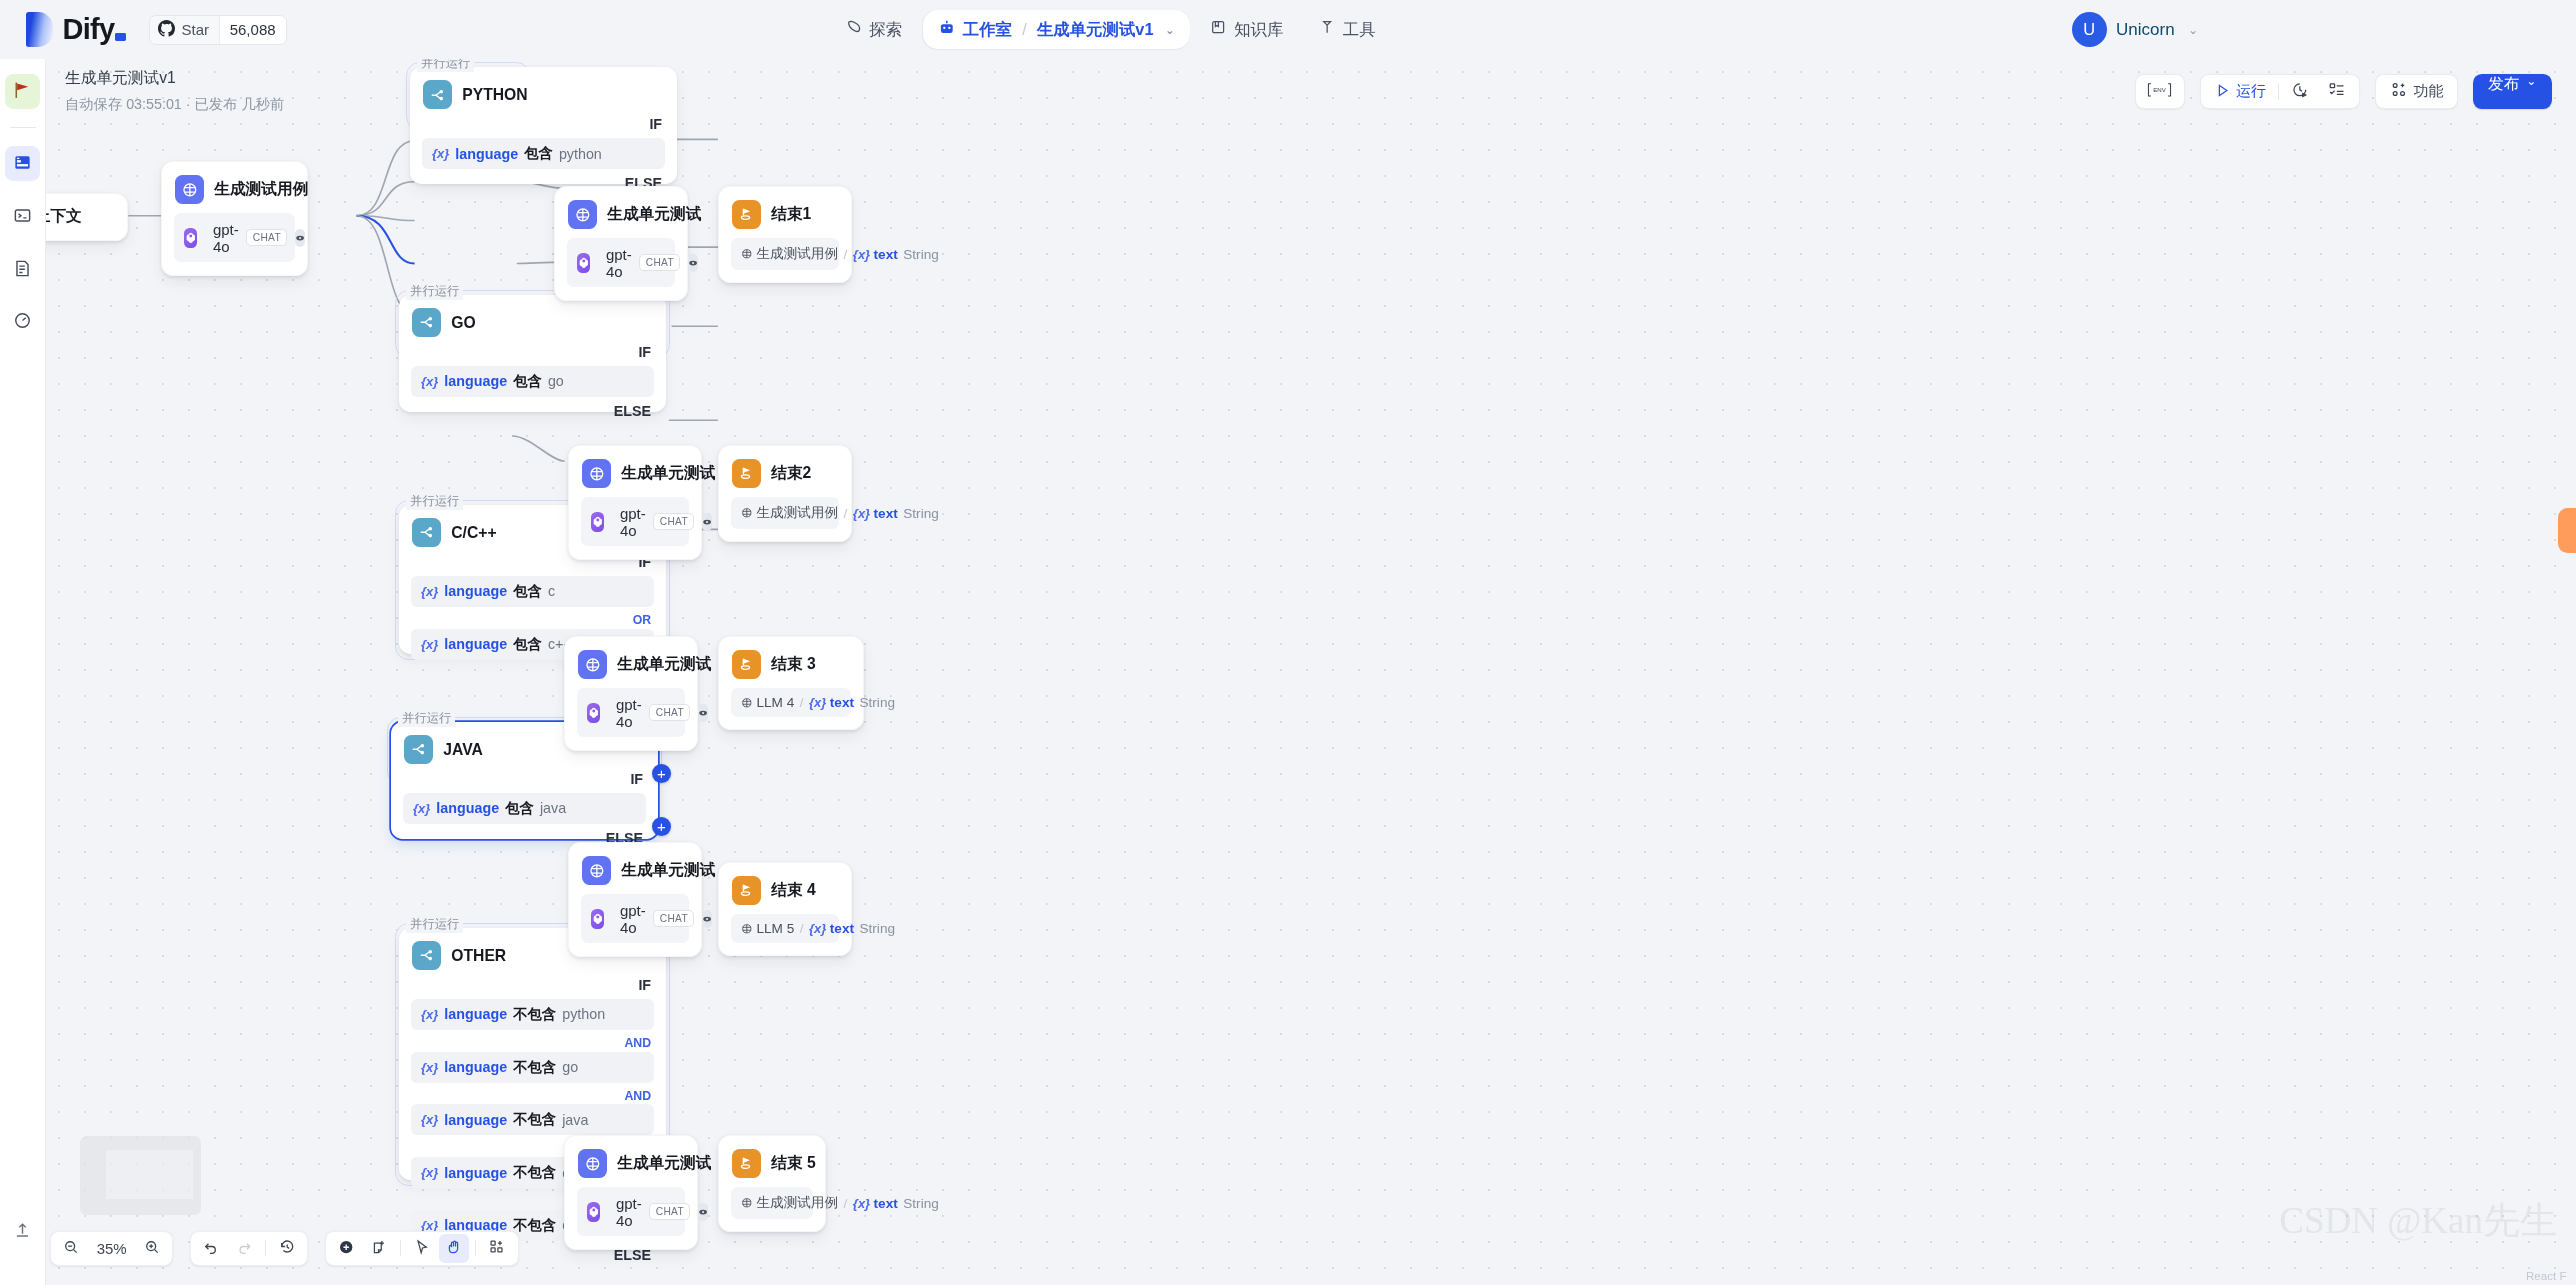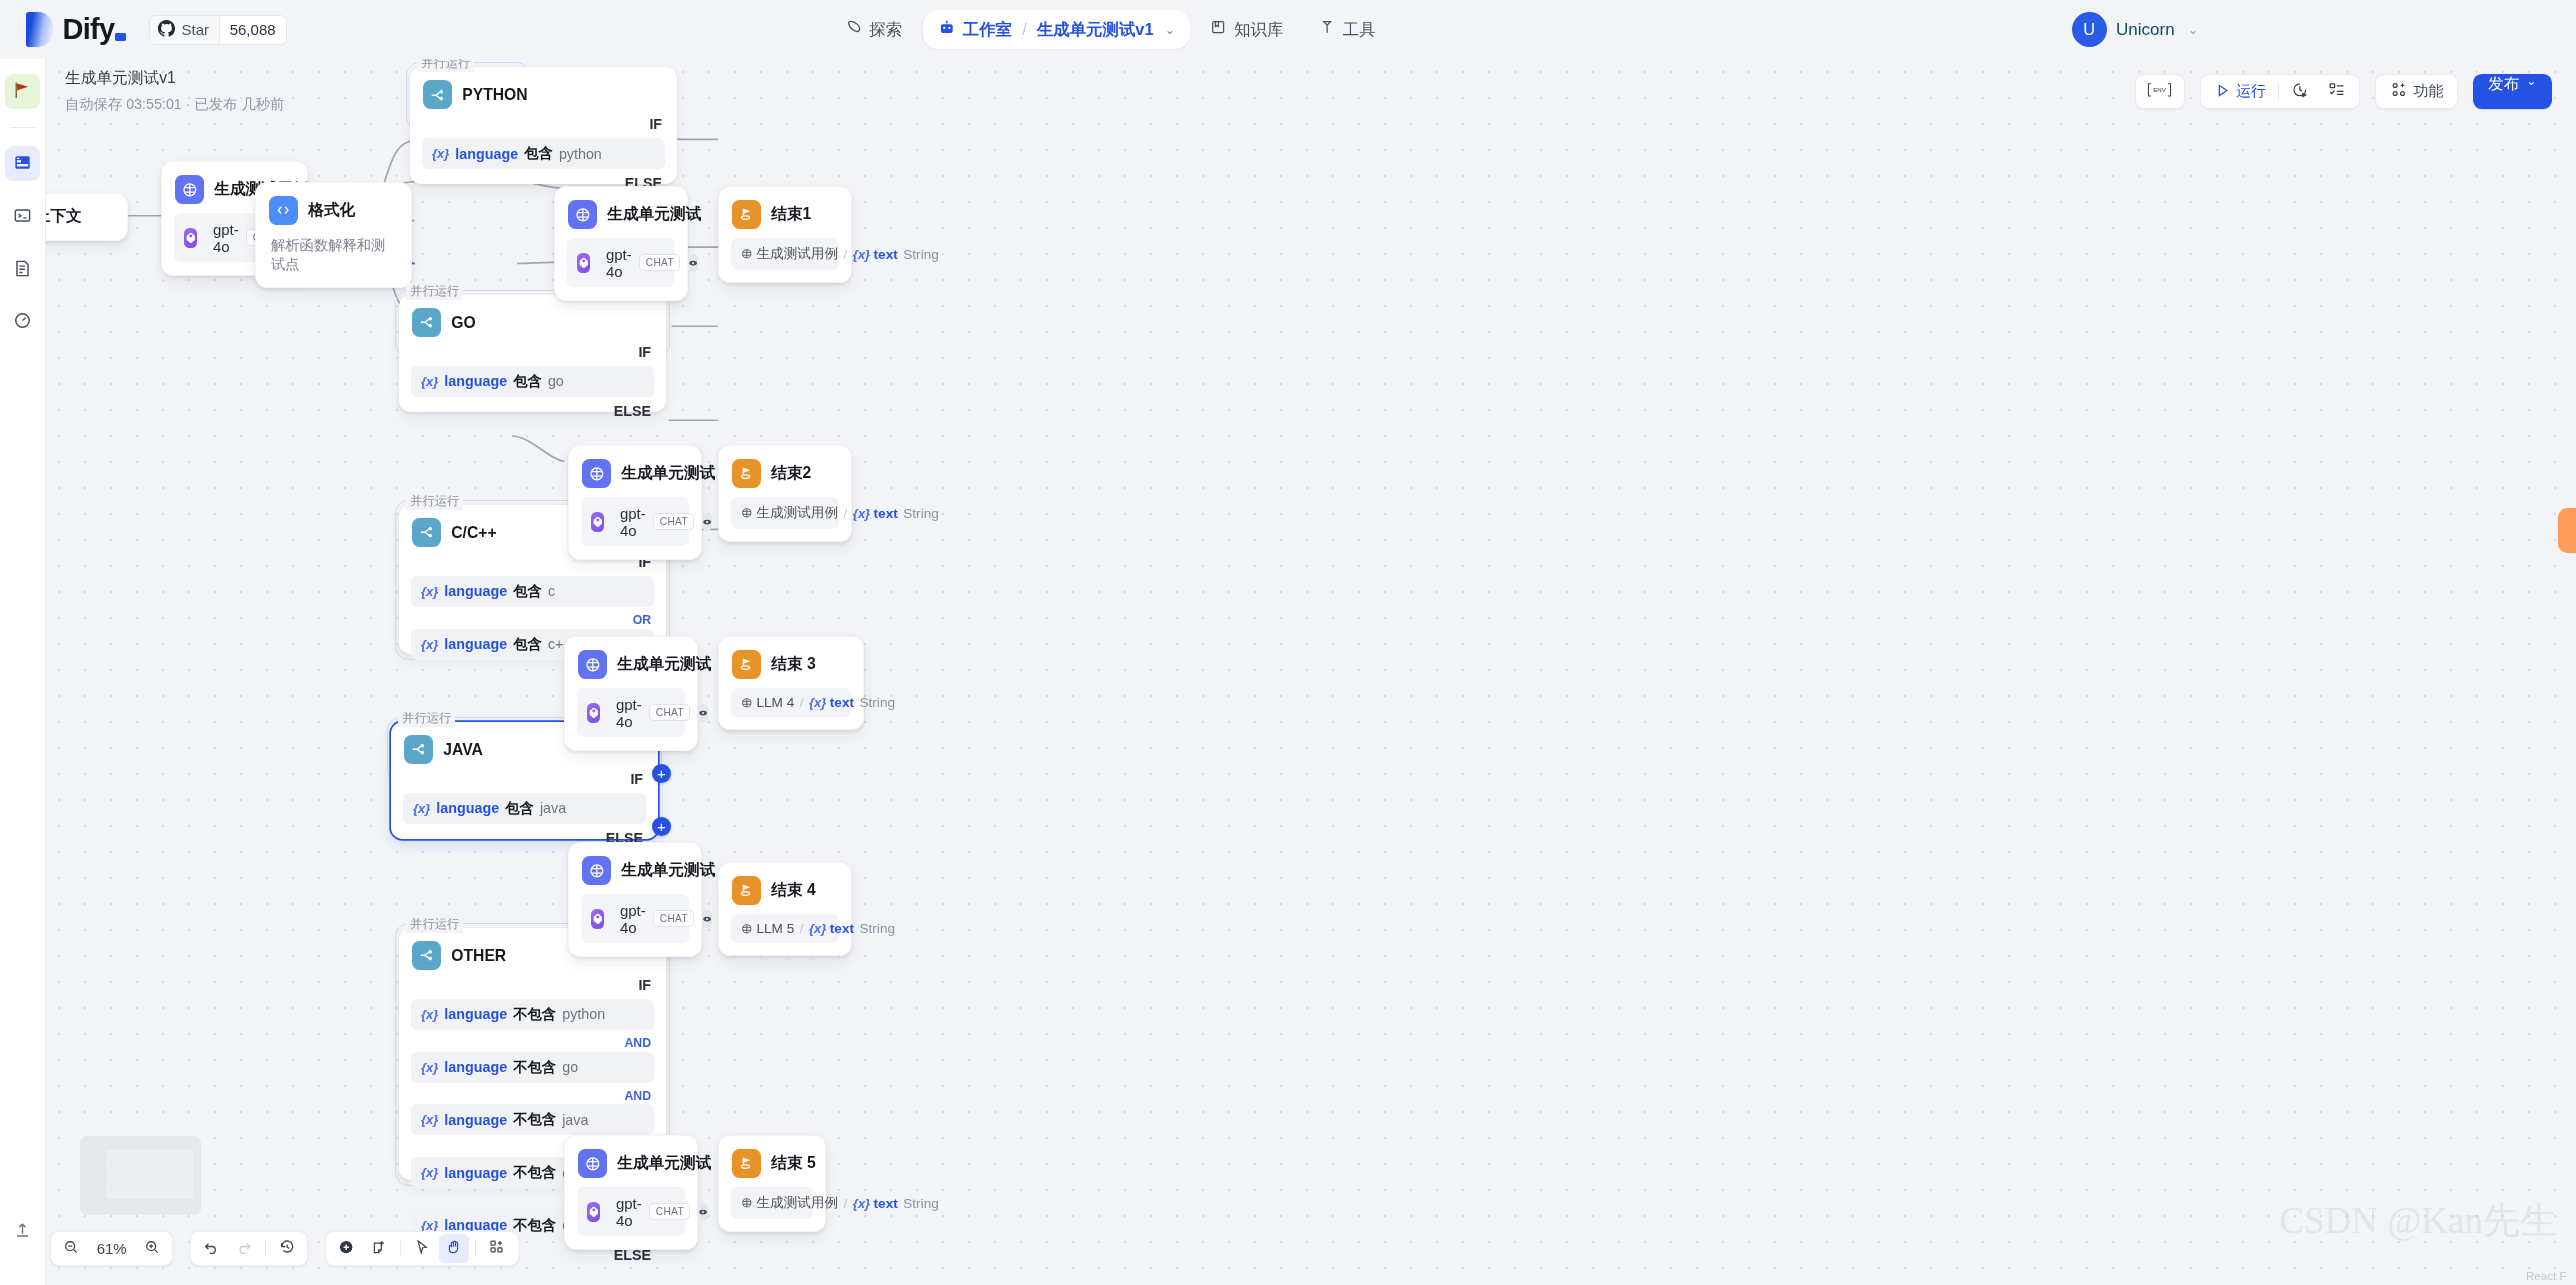--- a/index.html
+++ b/index.html
@@ -476,31 +476,20 @@
         <div class="tag">CHAT</div>
         <div class="eye">
           <svg width="10.2" height="10.2" viewBox="0 0 24 24" fill="#4A5260">
               <ellipse cx="12" cy="12" rx="9" ry="5.5"></ellipse>
               <circle cx="12" cy="12" r="2.6" fill="#E4E7EC"></circle>
             </svg>
         </div>
       </div>
     </div>
 
-    <div class="node" style="left:209px; top:123px; width:157px;">
-      <div class="node-head">
-        <div class="n-icon code">
-          <svg width="16.4" height="16.4" viewBox="0 0 24 24" fill="none" stroke="#fff" stroke-width="2">
-              <path d="M9 7l-4 5 4 5M15 7l4 5-4 5"></path>
-            </svg>
-        </div>
-        <div class="n-title">格式化</div>
-      </div>
-      <div class="n-desc">解析函数解释和测试点</div>
-    </div>
 
     <div class="pgroup" style="left:361px; top:-4.1px; width:123px; height:75px;"></div>
     <div class="pgroup" style="left:360px; top:-2.7px; width:124px; height:74px;">
       <div class="pgroup-label">并行运行</div>
       <div class="pgroup-box"></div>
       <div class="ifnode" style="width:267px; left:4.1px; right:auto; top:11px; height:117px;">
         <div class="node-head">
           <div class="n-icon ifelse">
             <svg width="16.4" height="16.4" viewBox="0 0 24 24" fill="none" stroke="#fff" stroke-width="2">
                 <path d="M4 12h6M10 12l7-5M10 12l7 5"></path>
@@ -948,21 +937,21 @@
   <div class="botbar">
     <div class="bb-card">
       <div class="bb-btn">
         <span>
           <svg width="16.4" height="16.4" viewBox="0 0 24 24" fill="none" stroke="#3D4553" stroke-width="1.9">
               <circle cx="10.5" cy="10.5" r="6.5"></circle>
               <path d="M15.5 15.5L20 20M7.6 10.5h5.8"></path>
             </svg>
         </span>
       </div>
-      <div class="zoomval">61%</div>
+      <div class="zoomval">35%</div>
       <div class="bb-btn">
         <span>
           <svg width="16.4" height="16.4" viewBox="0 0 24 24" fill="none" stroke="#3D4553" stroke-width="1.9">
               <circle cx="10.5" cy="10.5" r="6.5"></circle>
               <path d="M15.5 15.5L20 20M7.6 10.5h5.8M10.5 7.6v5.8"></path>
             </svg>
         </span>
       </div>
     </div>
 

